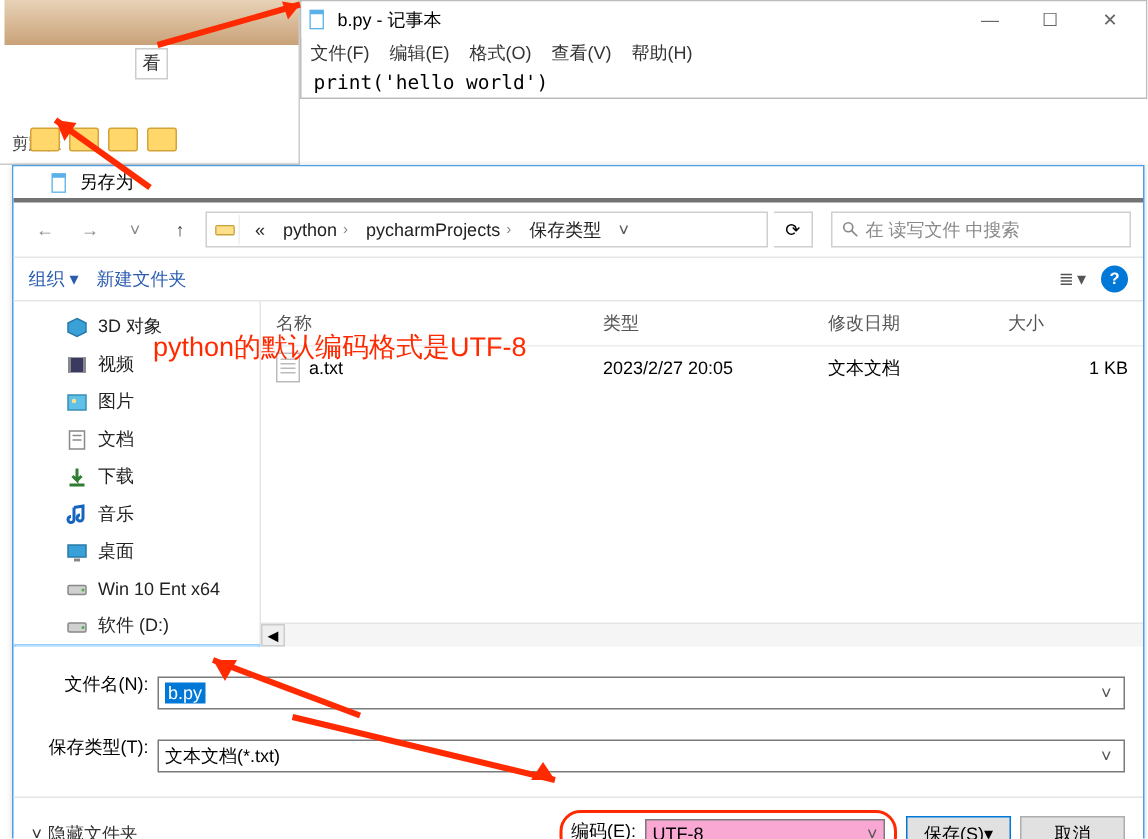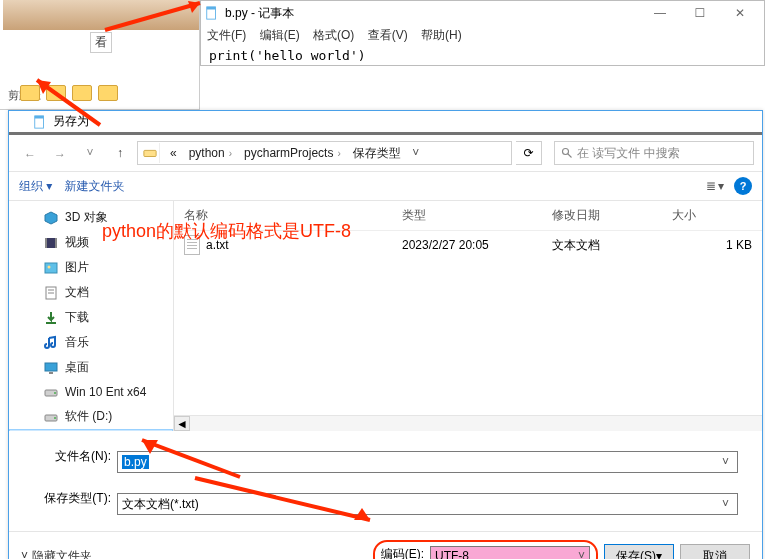--- a/index.html
+++ b/index.html
@@ -163,21 +163,21 @@
     font-size:18px;
     font-weight:400;
     pointer-events:none;
   }
   .hscroll {
     height:16px; border-top:1px solid #e5e5e5;
     display:flex;
   }
   .hscroll .arrow { width:16px; border:1px solid #ccc; background:#efefef; display:flex;align-items:center;justify-content:center; }
   .hscroll .track { flex:1; background:#f5f5f5; }
-  .sa-fields { padding:8px 24px; }
+  .sa-fields { padding:8px 12px; }
   .field { display:flex; align-items:center; margin-bottom:8px; }
   .field .lbl { width:78px; text-align:right; margin-right:6px; }
   .field .inputlike {
     flex:1; height:22px; border:1px solid #7a7a7a; background:#fff;
     display:flex; align-items:center; padding:0 4px;margin-top:12px;
   }
   .field .inputlike.sel-text span.hl { background:#0078d7; color:#fff; padding:0 2px; }
   .field .inputlike .dd { margin-left:auto; color:#555; padding:0 4px; }
   .sa-bottom {
     border-top:1px solid #e5e5e5;

